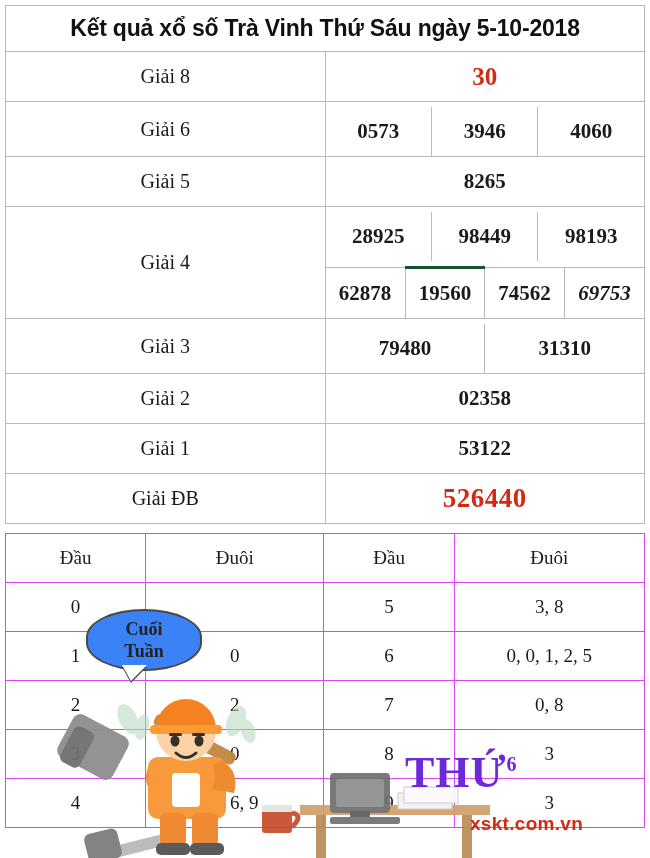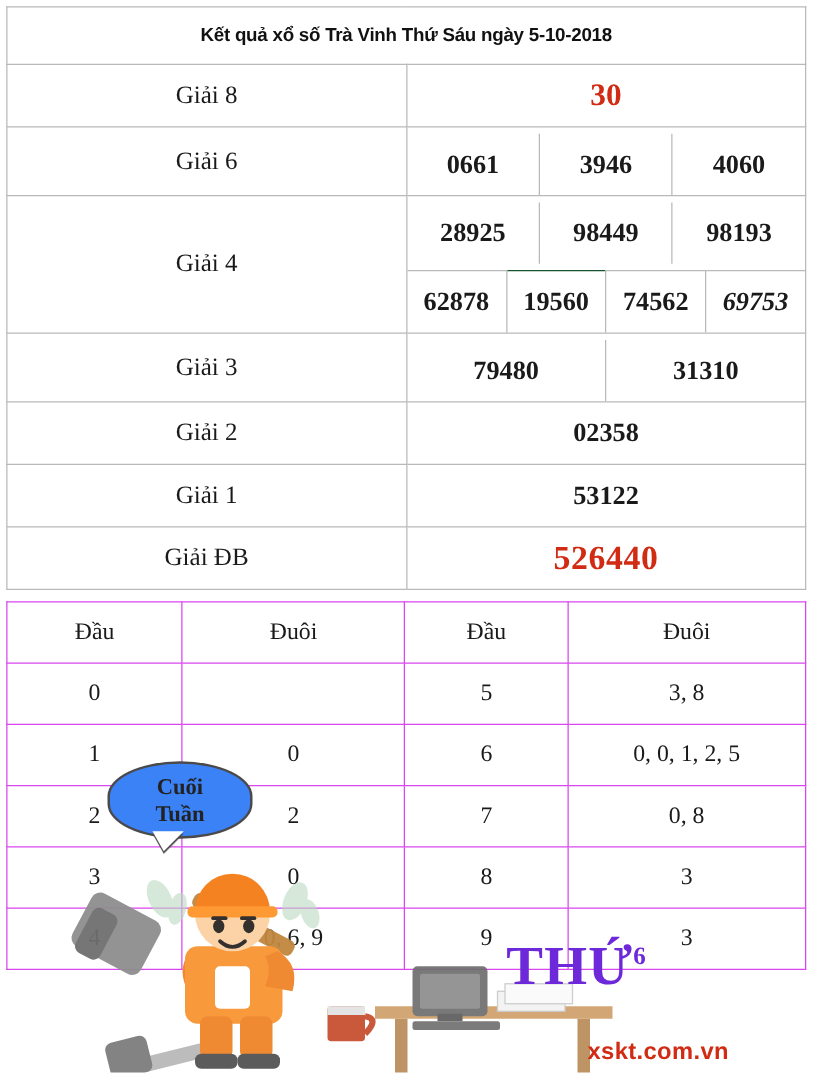--- a/index.html
+++ b/index.html
@@ -36,21 +36,21 @@
     font-size: 20px;
     color: #1a1a1a;
     font-family: "Liberation Serif", serif;
     height: 49px;
     padding: 0;
   }
 
   .results-table .title-cell {
     font-family: "Liberation Sans", sans-serif;
     font-weight: bold;
-    font-size: 15px;
+    font-size: 23px;
     color: #111111;
     height: 45px;
     letter-spacing: -0.2px;
   }
 
   .label-cell {
     width: 158px;
     font-size: 20px;
     color: #1a1a1a;
   }
@@ -135,21 +135,21 @@
     color: #6d28d9;
     letter-spacing: 1px;
   }
   .wm-thu6 sup {
     font-size: 20px;
     vertical-align: super;
   }
   .wm-site {
     position: absolute;
     left: 470px;
-    top: 826px;
+    top: 808px;
     font-family: "Liberation Sans", sans-serif;
     font-size: 19px;
     font-weight: bold;
     color: #d12b14;
     letter-spacing: 0.3px;
   }
   .bubble {
     position: absolute;
     left: 86px;
     top: 604px;
@@ -197,47 +197,53 @@
         </td>
       </tr>
 
 
       <tr>
         <td class="label-cell">Giải 6</td>
         <td class="nopad">
           <table class="inner-table">
             <tbody>
                 <tr>
-              <td>0661</td>
+              <td>0573</td>
               <td>3946</td>
               <td>4060</td>
             </tr>
           </tbody>
             </table>
         </td>
       </tr>
 
+      <tr>
+        <td class="label-cell">Giải 5</td>
+        <td>
+          <span class="prize-number">8265</span>
+        </td>
+      </tr>
 
       <tr>
         <td class="label-cell">Giải 4</td>
         <td class="nopad">
           <table class="inner-table">
             <tbody>
                 <tr>
               <td>28925</td>
               <td>98449</td>
               <td>98193</td>
             </tr>
           </tbody>
             </table>
           <table class="inner-table">
             <tbody>
                 <tr>
               <td style="border-top:1px solid #b9b9b9;">62878</td>
-              <td style="border-top:1px solid #14532d;">19560</td>
+              <td style="border-top:3px solid #14532d;">19560</td>
               <td style="border-top:1px solid #b9b9b9;">74562</td>
               <td style="border-top:1px solid #b9b9b9;font-style:italic;">69753</td>
             </tr>
           </tbody>
             </table>
         </td>
       </tr>
 
       <tr>
         <td class="label-cell">Giải 3</td>

